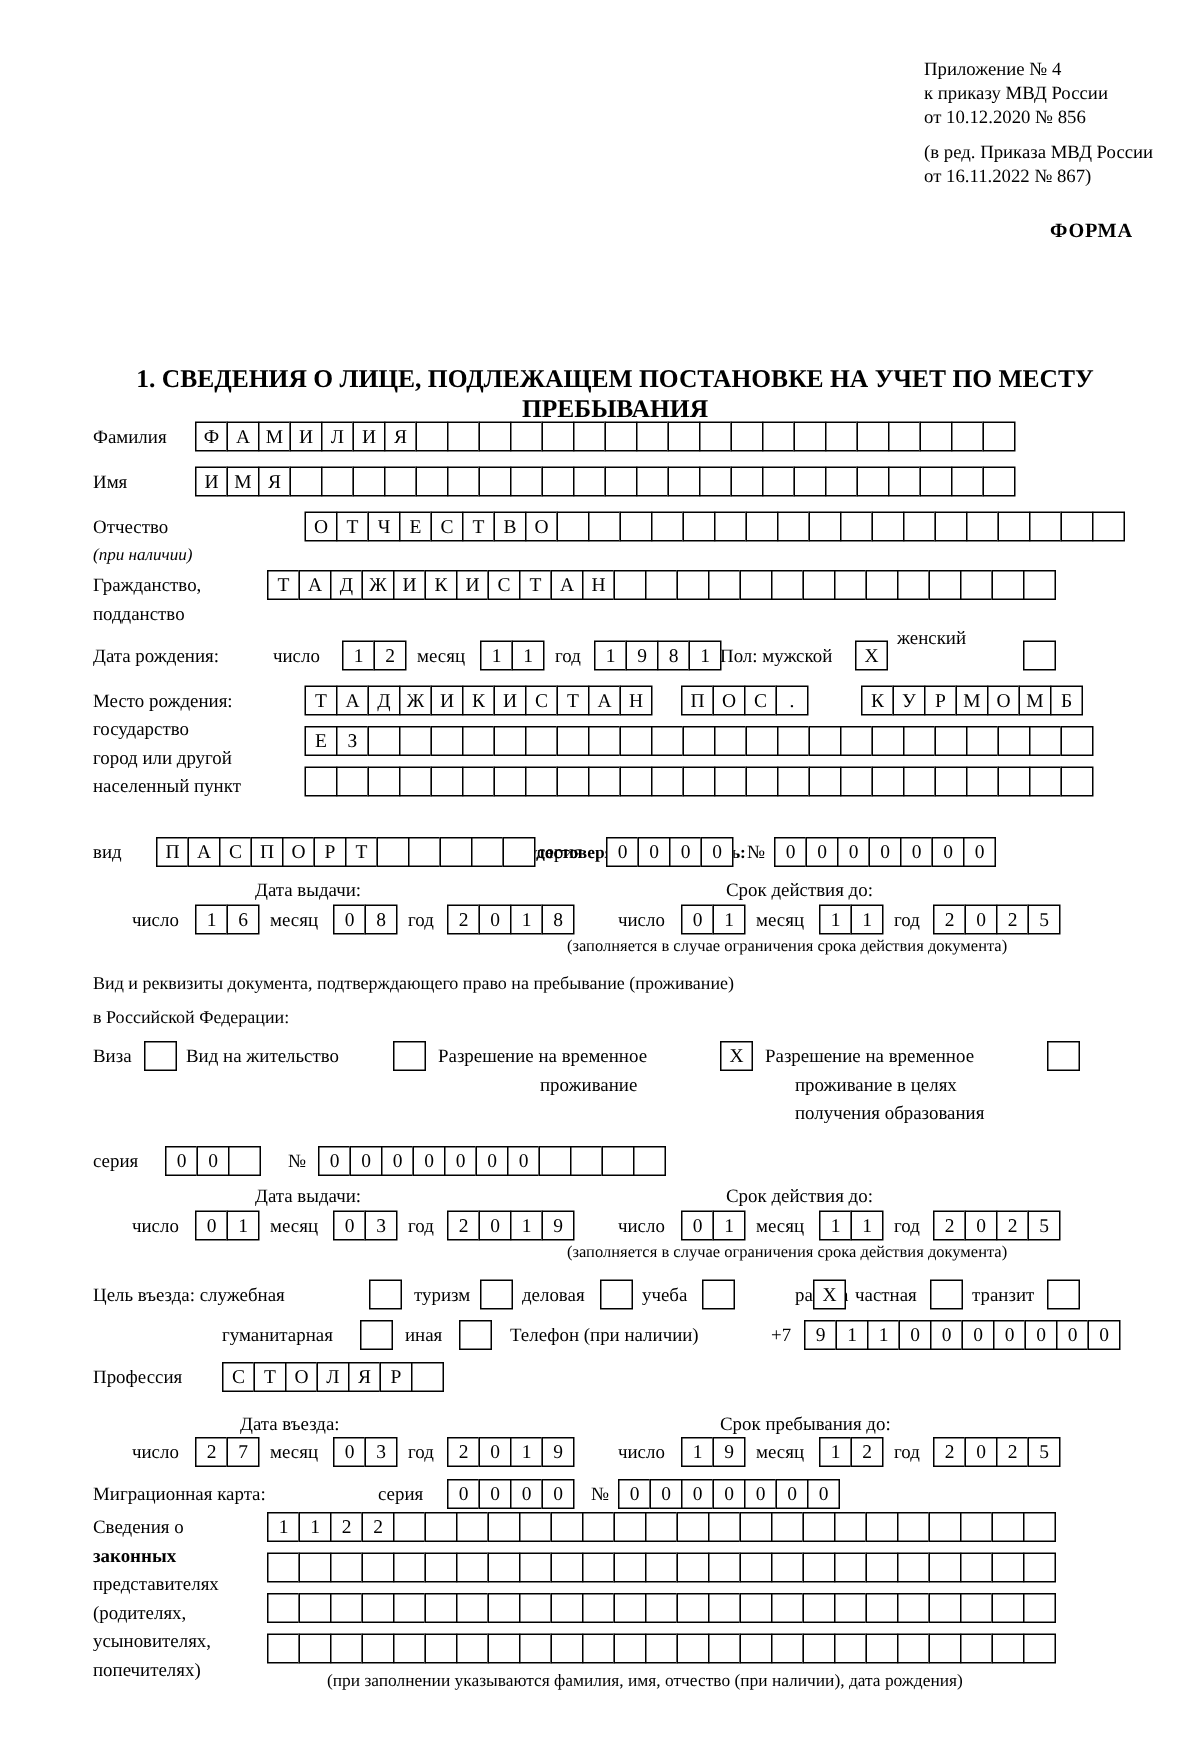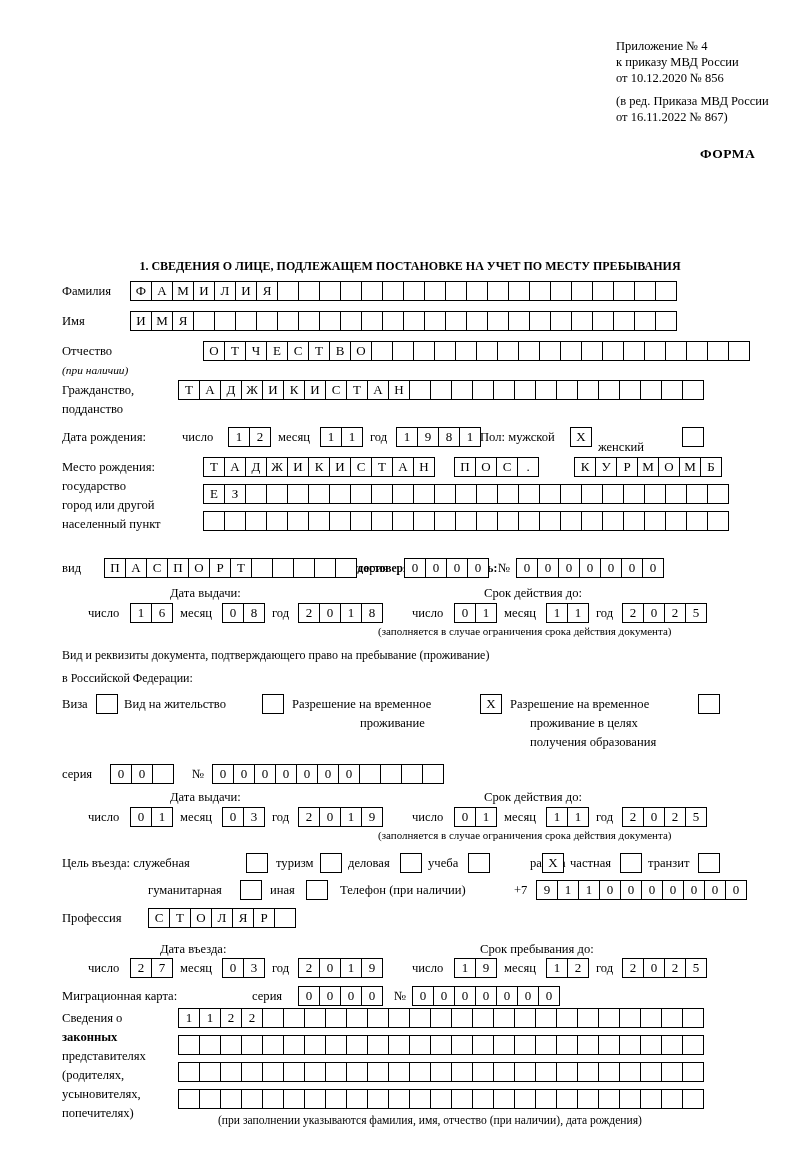--- a/index.html
+++ b/index.html
@@ -54,23 +54,22 @@
     width: 56px;
     border-bottom: 1px solid #000;
     vertical-align: 2px;
   }
   .section1 {
     position: absolute;
     left: 60px;
     top: 243px;
     width: 700px;
     text-align: center;
-    font-size: 12px;
+    font-size: 17px;
     font-weight: bold;
-    margin-top: 16px;
   }
 
   
   .t {
     position: absolute;
     font-size: 12.6px;
     line-height: 15px;
     white-space: nowrap;
   }
   .t.sm { font-size: 11.4px; }
@@ -253,21 +252,21 @@
   <div class="cells" id="row-birthyear" style="left:396px; top:427px;">
       <div class="cell">1</div>
       <div class="cell">9</div>
       <div class="cell">8</div>
       <div class="cell">1</div>
     </div>
   <div class="t" style="left:480px; top:430px;">Пол: мужской</div>
   <div class="cells" id="row-sexmale" style="left:570px; top:427px;">
       <div class="cell">X</div>
     </div>
-  <div class="t" style="left:598px; top:440px;">женский</div>
+  <div class="t" style="left:598px; top:418px;">женский</div>
   <div class="cells" id="row-sexfemale" style="left:682px; top:427px;">
       <div class="cell"></div>
     </div>
 
   <div class="t" style="left:62px; top:460px;">Место рождения:</div>
   <div class="t" style="left:62px; top:479px;">государство</div>
   <div class="t" style="left:62px; top:498px;">город или другой</div>
   <div class="t" style="left:62px; top:517px;">населенный пункт</div>
   <div class="cells" id="row-birthstate" style="left:203px; top:457px;">
       <div class="cell">Т</div>

